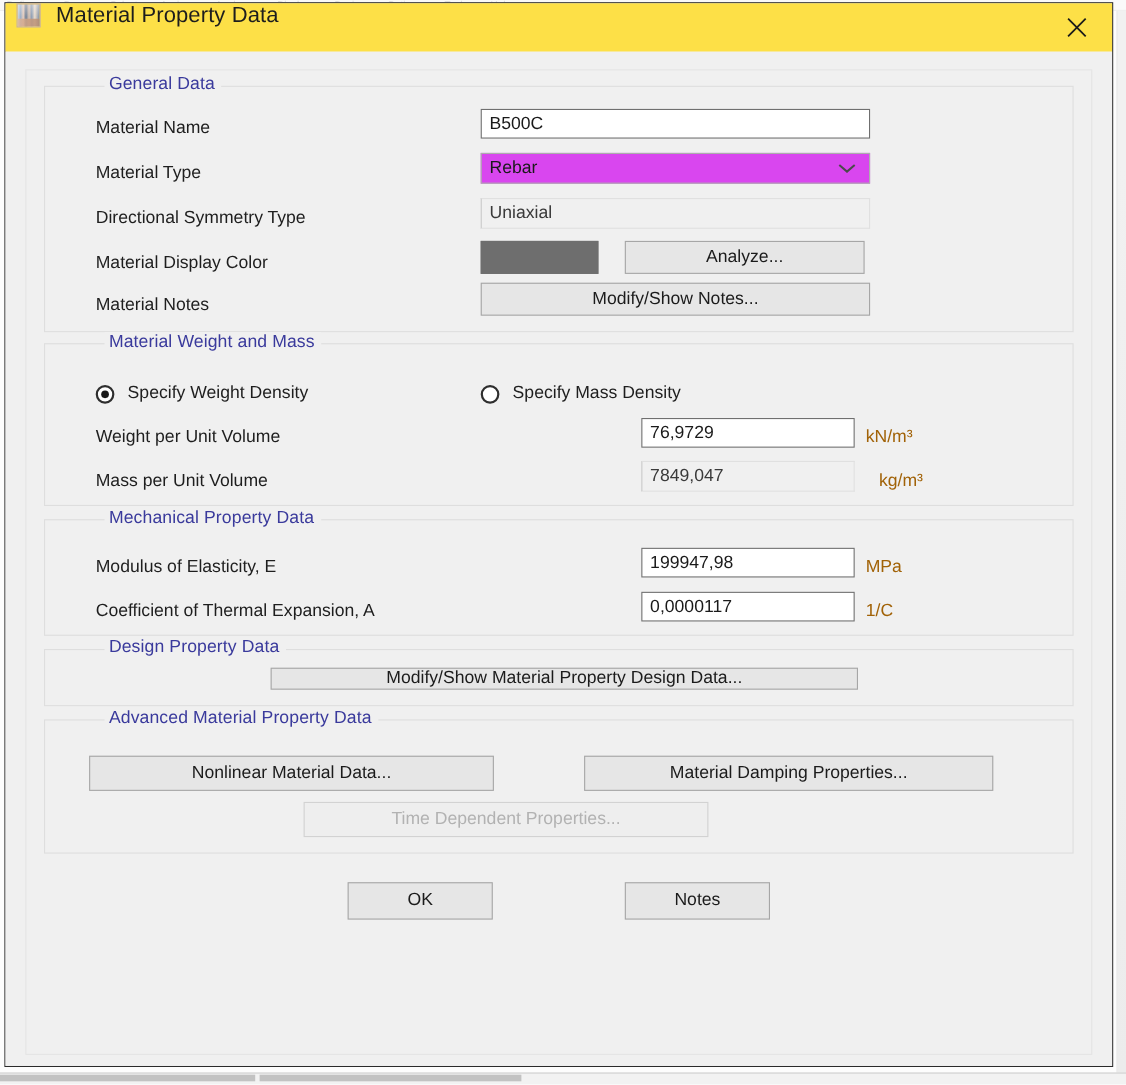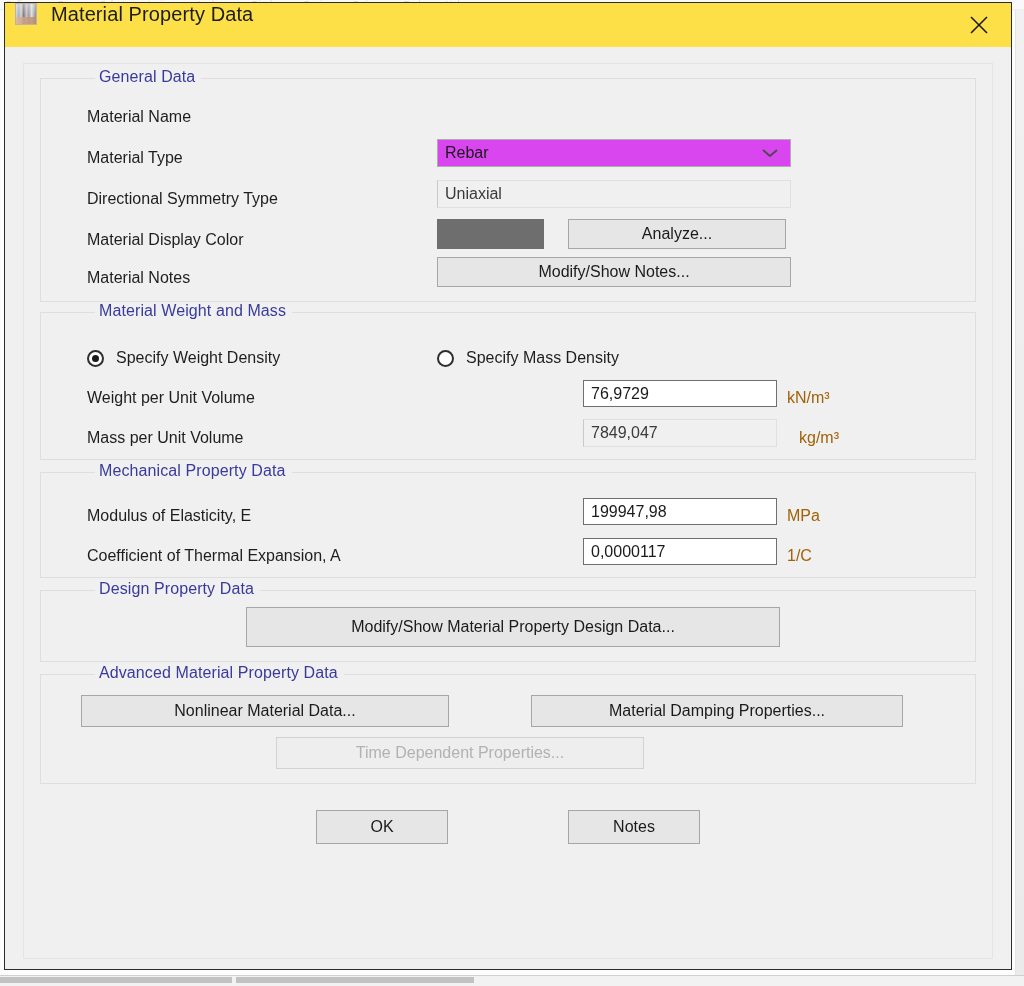--- a/index.html
+++ b/index.html
@@ -333,20 +333,21 @@
   </div>
 
   <div id="dialog-body">
     <div id="dialog-inner">
 
       <div class="group-box" style="padding-top:14px;padding-bottom:14px;">
         <div class="group-title">General Data</div>
 
         <div class="field-row">
           <div class="label-col field-label">Material Name</div>
+          <div class="text-input" style="width:354px">B500C</div>
         </div>
 
         <div class="field-row" style="height:41px">
           <div class="label-col field-label">Material Type</div>
           <div class="combo" style="width:354px">
             <span>Rebar</span>
             <span class="chev">
               <svg width="18" height="10" viewBox="0 0 18 10">
                 <polyline points="2,2 9,8 16,2" fill="none" stroke="#4a4a4a" stroke-width="1.8"></polyline>
               </svg>
@@ -414,25 +415,25 @@
           <div class="label-col field-label">Coefficient of Thermal Expansion,  A</div>
           <div style="width:146px"></div>
           <div class="text-input" style="width:194px">0,0000117</div>
           <div class="unit-label">1/C</div>
         </div>
       </div>
 
       <div class="group-box" style="padding-top:16px;padding-bottom:14px;margin-bottom:12px;">
         <div class="group-title">Design Property Data</div>
         <div style="display:flex;justify-content:center;">
-          <div class="btn" style="width:534px;height:40px;margin-left:10px">Modify/Show Material Property Design Data...</div>
-        </div>
-      </div>
-
-      <div class="group-box" style="padding-top:20px;padding-bottom:14px;margin-bottom:0;">
+          <div class="btn" style="width:534px;height:20px;margin-left:10px">Modify/Show Material Property Design Data...</div>
+        </div>
+      </div>
+
+      <div class="group-box" style="padding-top:32px;padding-bottom:14px;margin-bottom:0;">
         <div class="group-title">Advanced Material Property Data</div>
         <div style="display:flex;gap:82px;padding-left:26px;">
           <div class="btn" style="width:368px;height:32px">Nonlinear Material Data...</div>
           <div class="btn" style="width:372px;height:32px">Material Damping Properties...</div>
         </div>
         <div style="display:flex;justify-content:center;margin-top:10px;">
           <div class="btn disabled" style="width:368px;height:32px;margin-left:-96px">Time Dependent Properties...</div>
         </div>
       </div>
 

